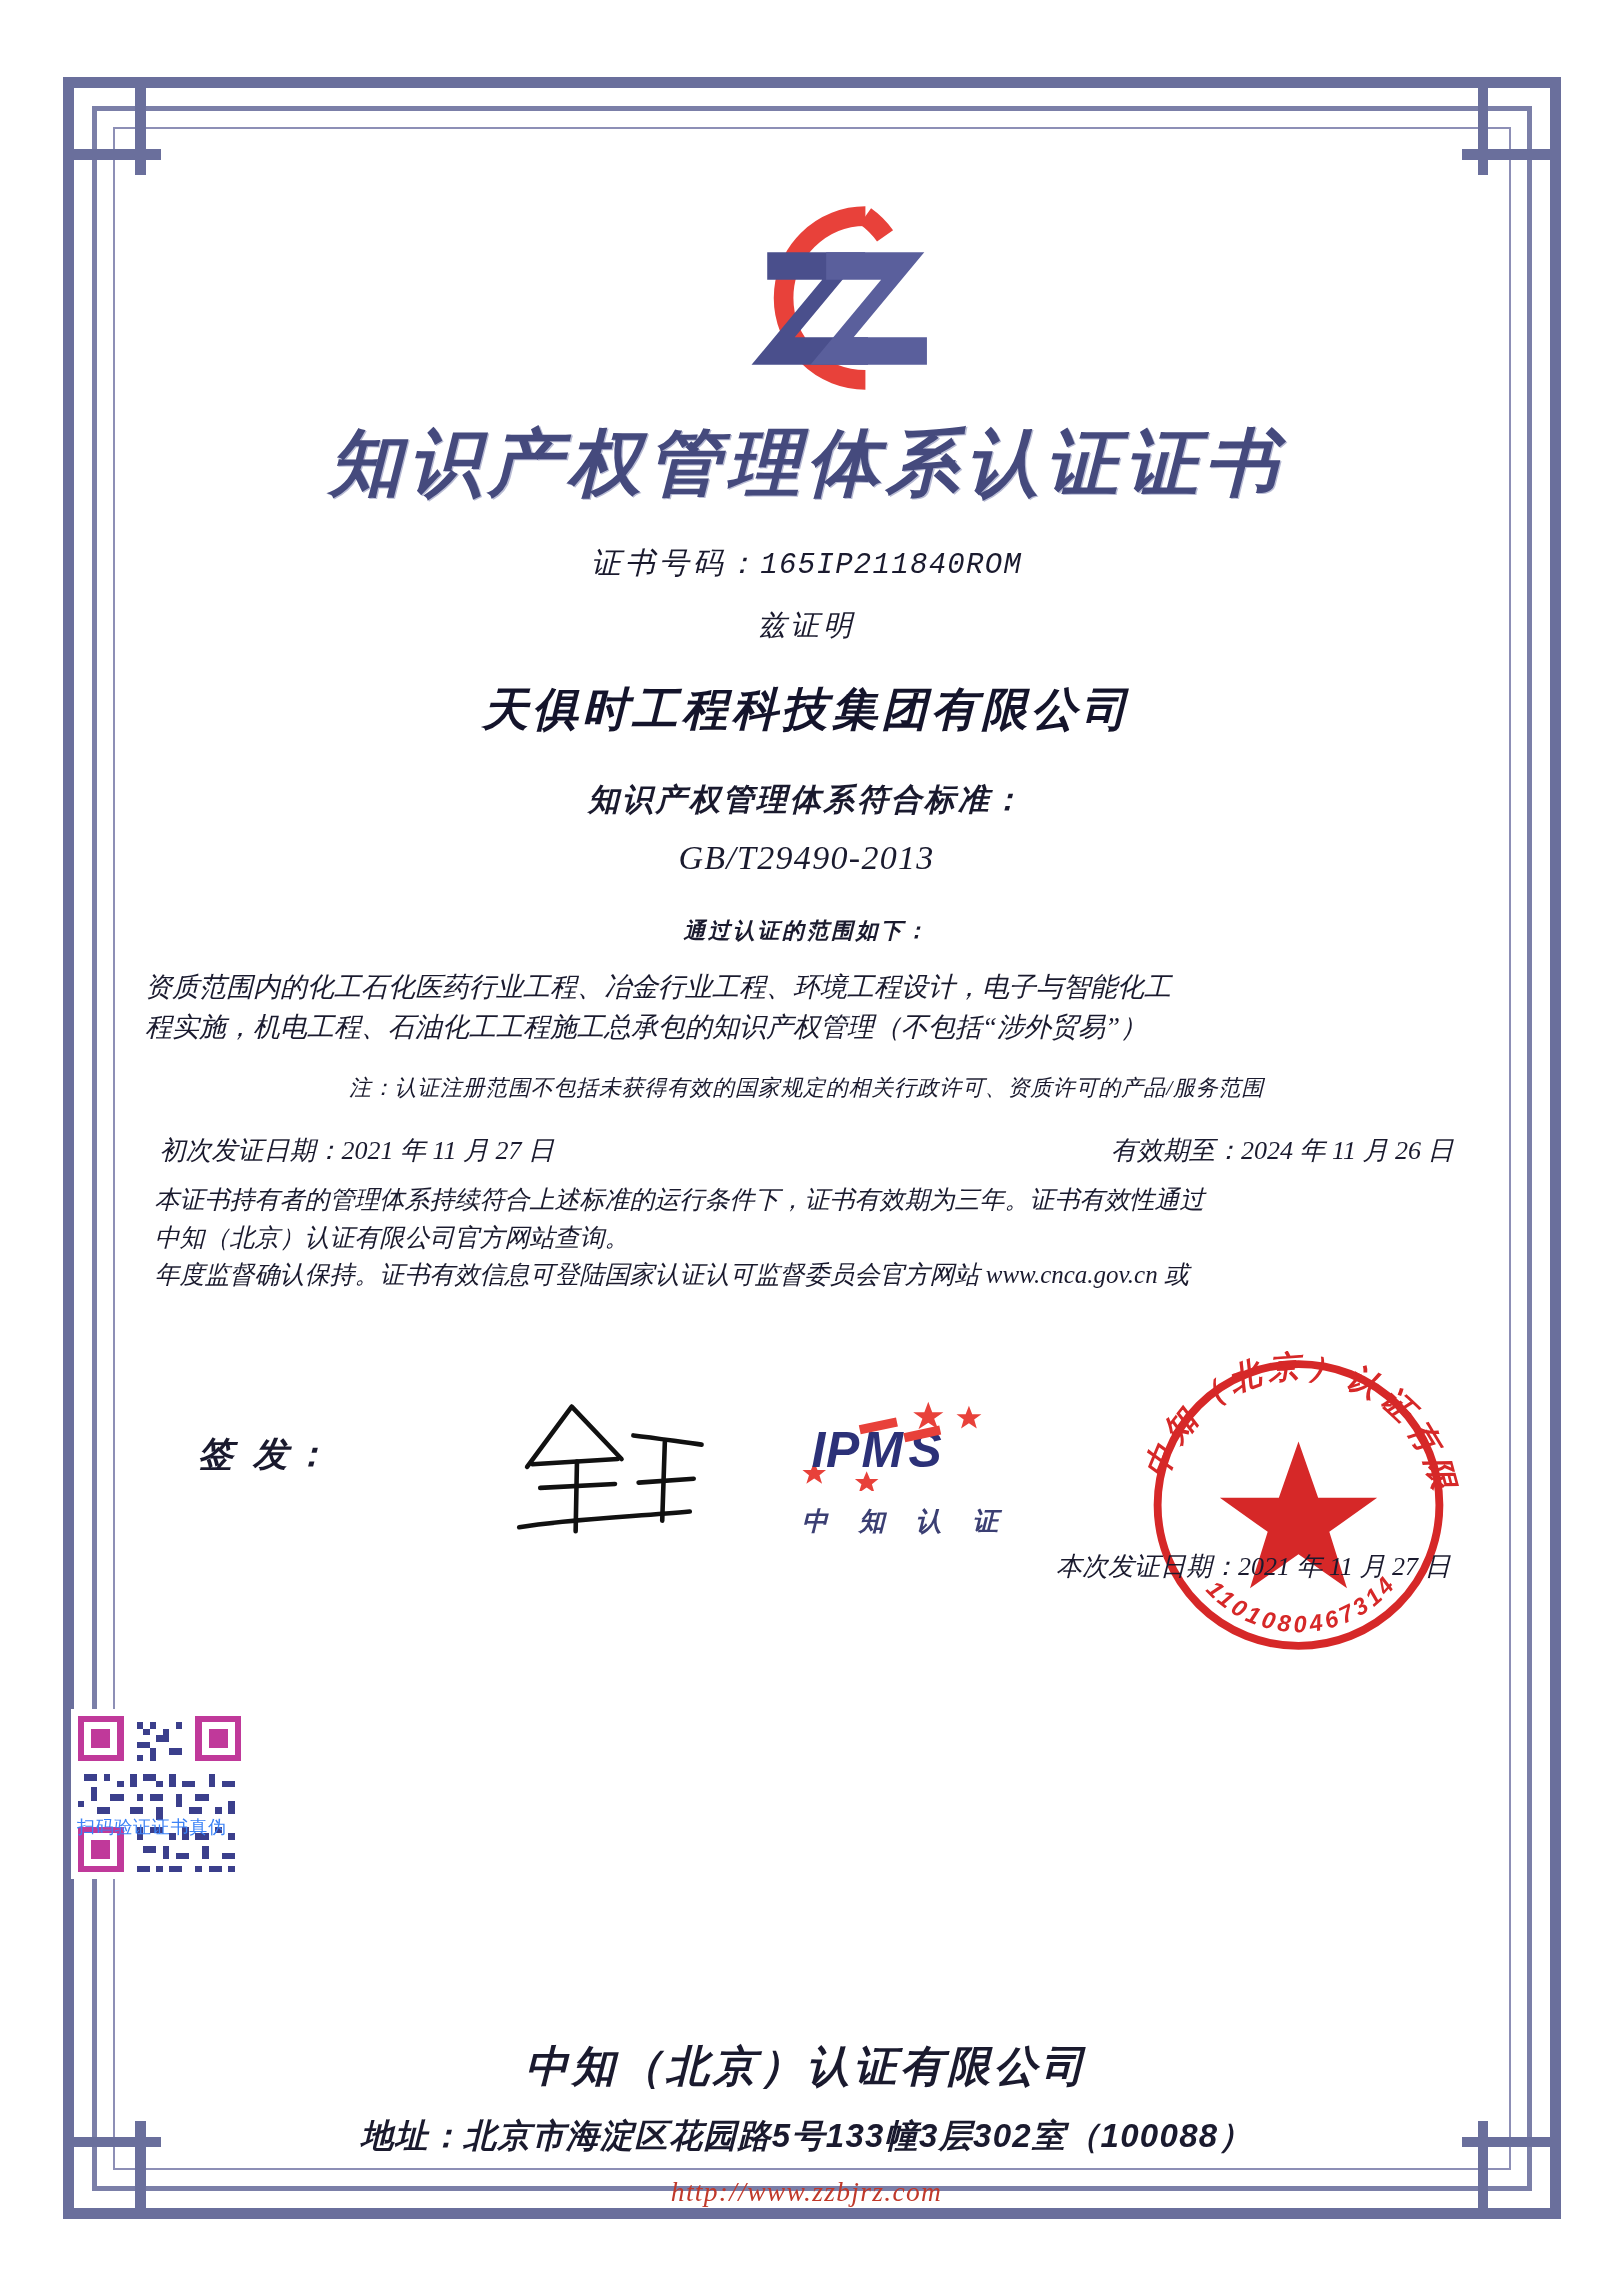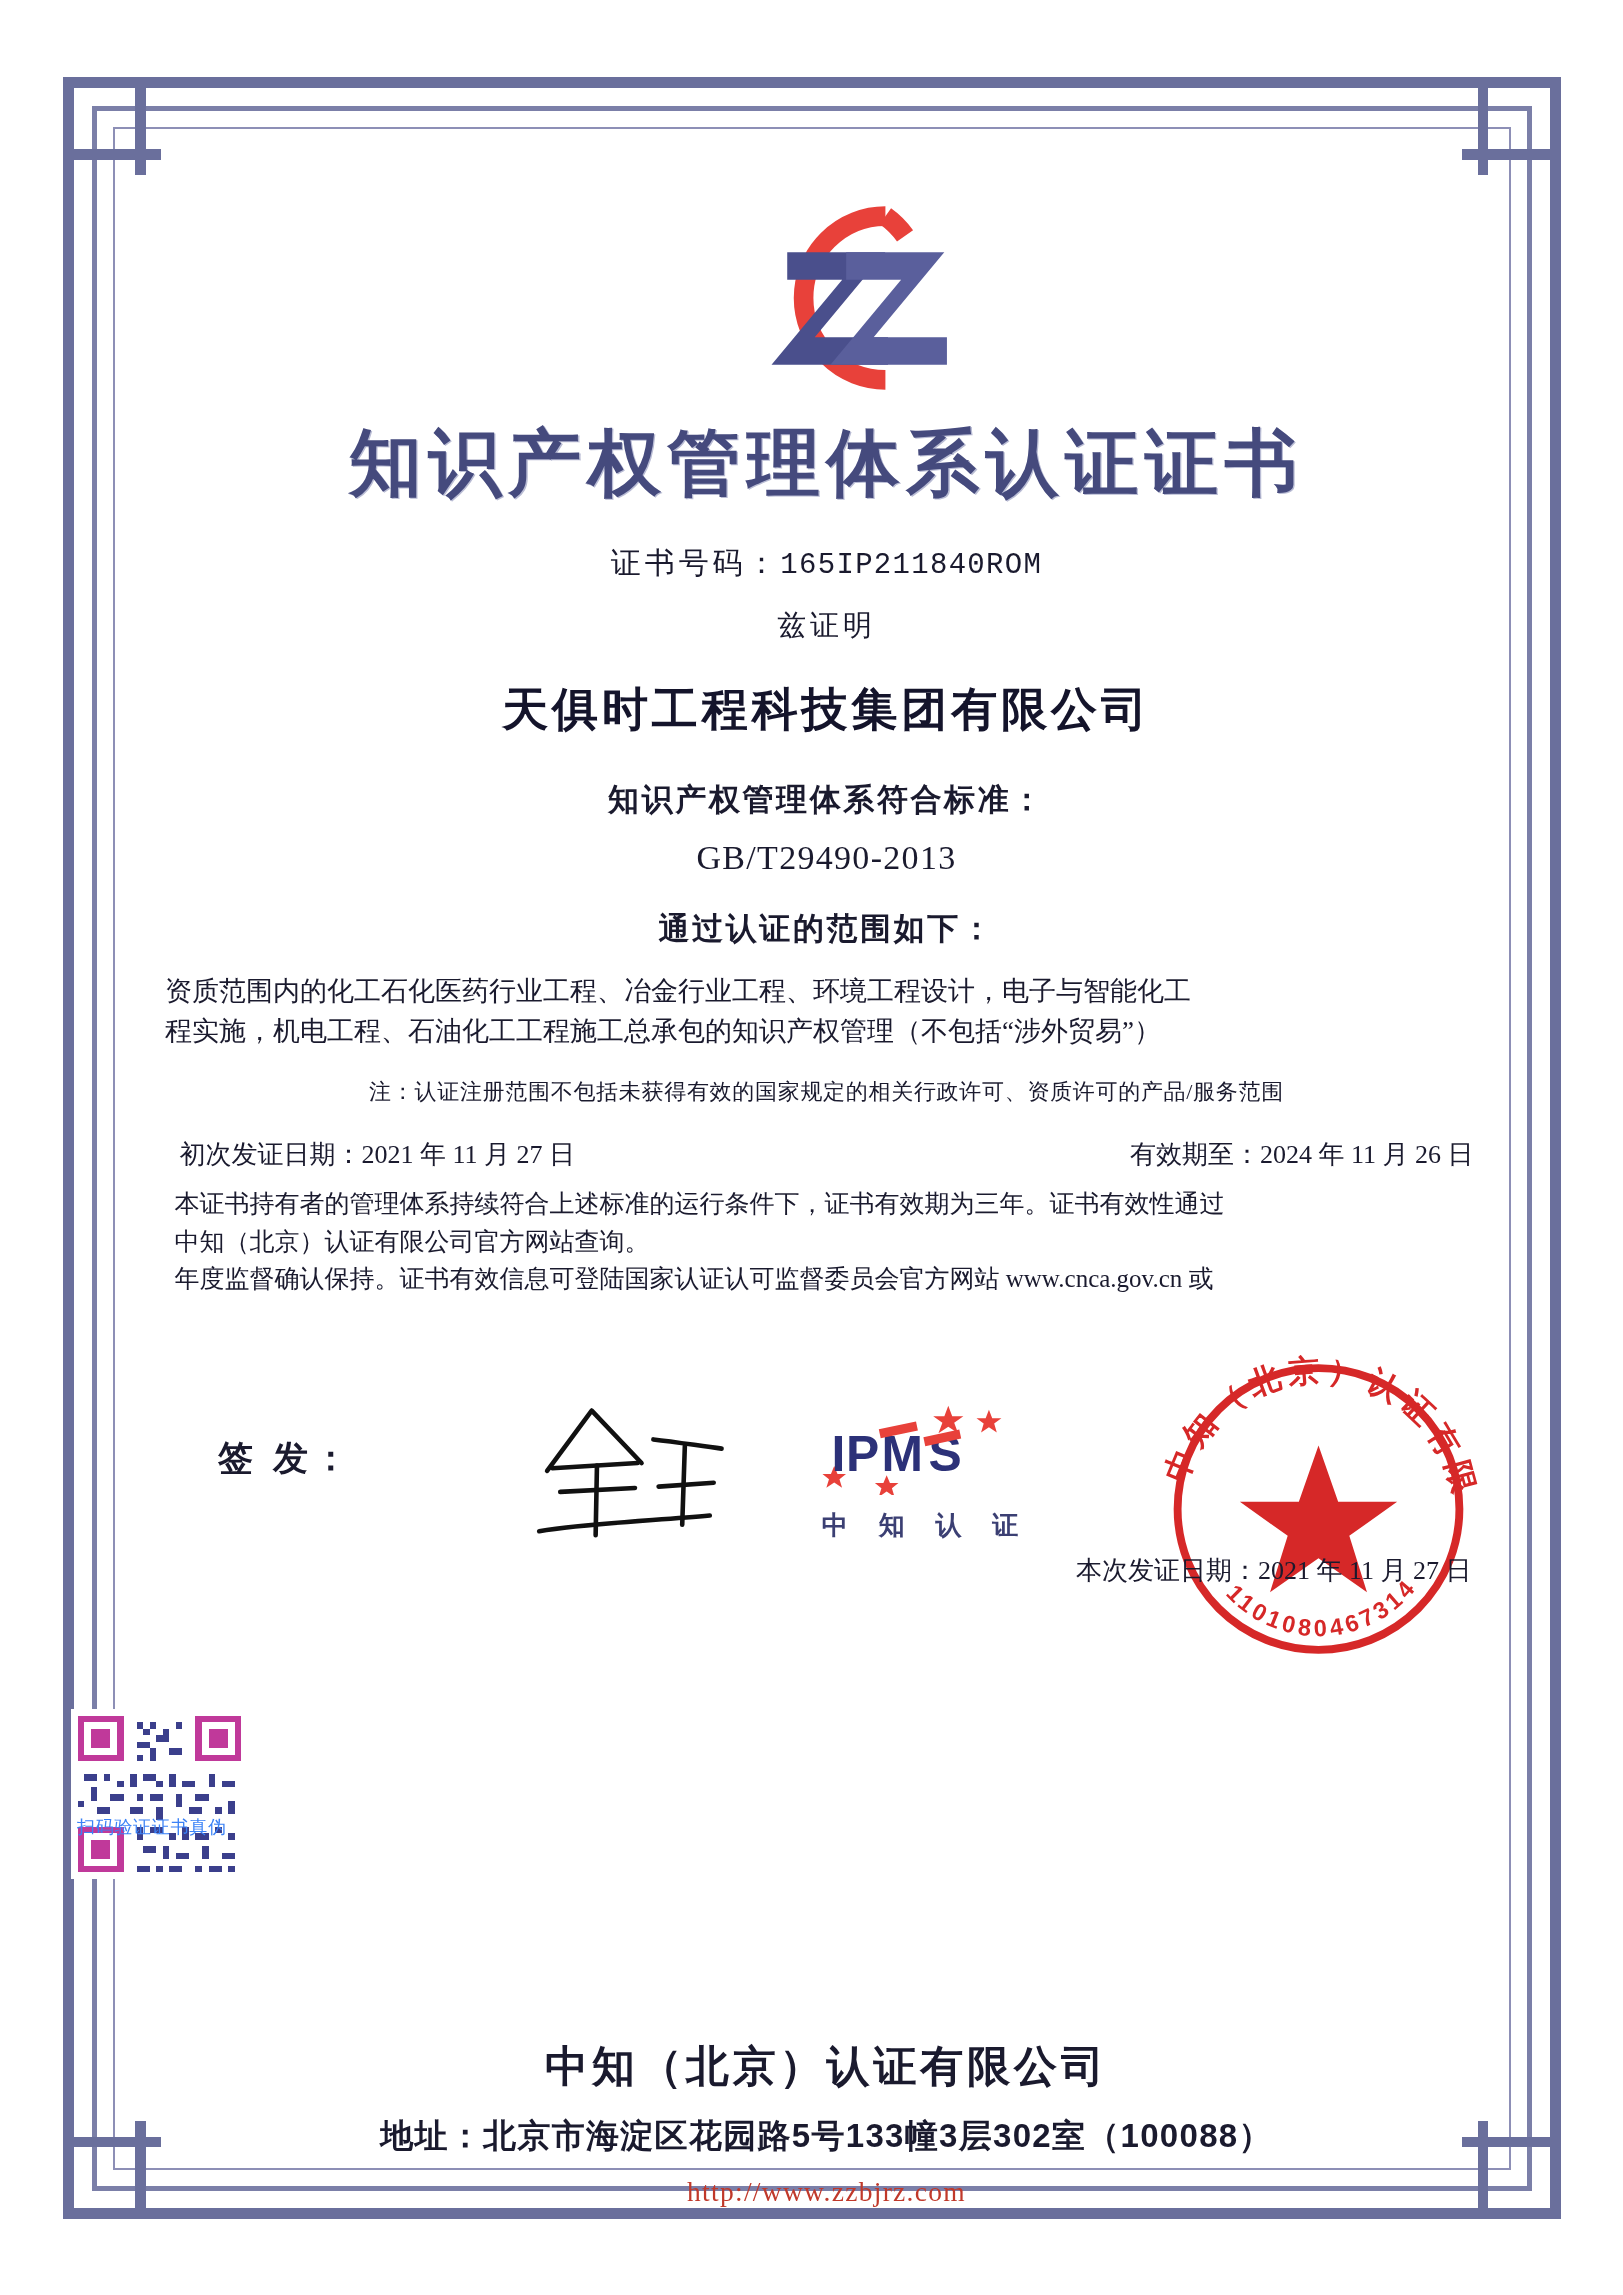--- a/index.html
+++ b/index.html
@@ -72,25 +72,26 @@
   .corner-tr .bar-h { left: 0; top: 72px; width: 98px; }
   .corner-tr .bar-v { left: 15.7px; top: 0; height: 98px; }
   .corner-bl .bar-h { left: 0; top: 15.7px; width: 98px; }
   .corner-bl .bar-v { left: 72px; top: 0; height: 98px; }
   .corner-br .bar-h { left: 0; top: 15.7px; width: 98px; }
   .corner-br .bar-v { left: 15.7px; top: 0; height: 98px; }
 
   
   .content {
     position: absolute;
-    left: 146px;
+    left: 126px;
     top: 151px;
     width: 1361px;
     height: 1995px;
     text-align: center;
+    font-style: italic;
   }
 
   .logo-wrap {
     margin-top: 39px;
     height: 216px;
     position: relative;
   }
   .logo-svg { display: block; margin: 0 auto; }
 
   .cert-title {
@@ -143,23 +144,23 @@
   .std-code {
     font-size: 34px;
     margin-top: 18.3px;
     font-family: "Liberation Serif", serif;
     letter-spacing: 1.3px;
   }
 
   .scope-head {
     font-family: "Liberation Sans", sans-serif;
     font-weight: bold;
-    font-size: 31px;
+    font-size: 22px;
     letter-spacing: 2.6px;
-    margin-top: 31px;
+    margin-top: 39px;
   }
 
   .scope-body {
     font-size: 27px;
     line-height: 1.45;
     margin: 22px auto 0;
     width: 1323px;
     text-align: left;
   }
   .scope-body .ln { display: block; }

